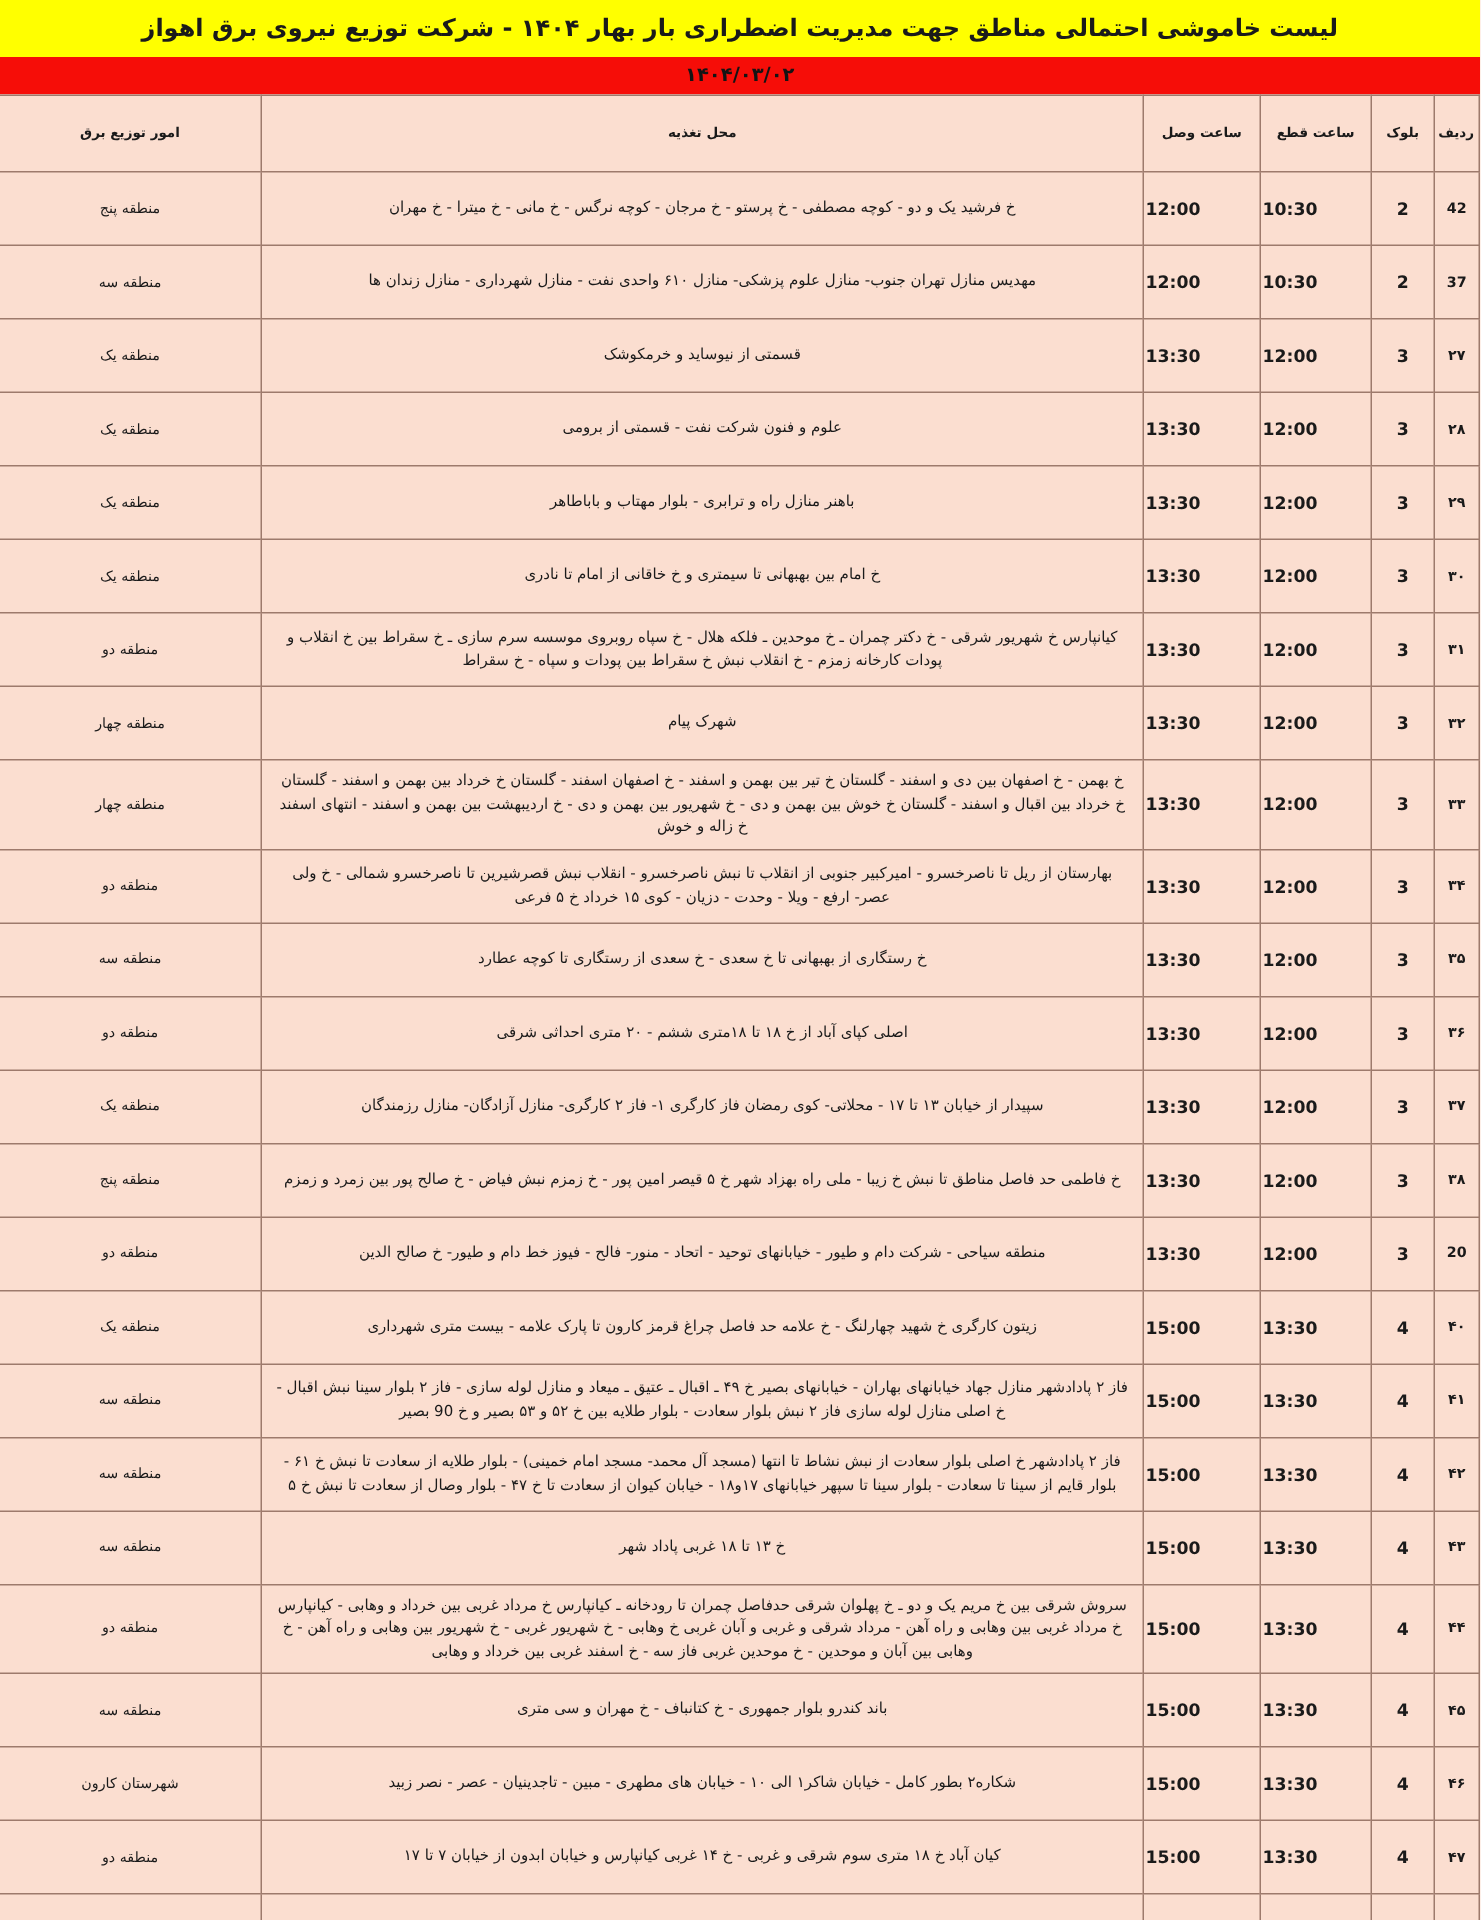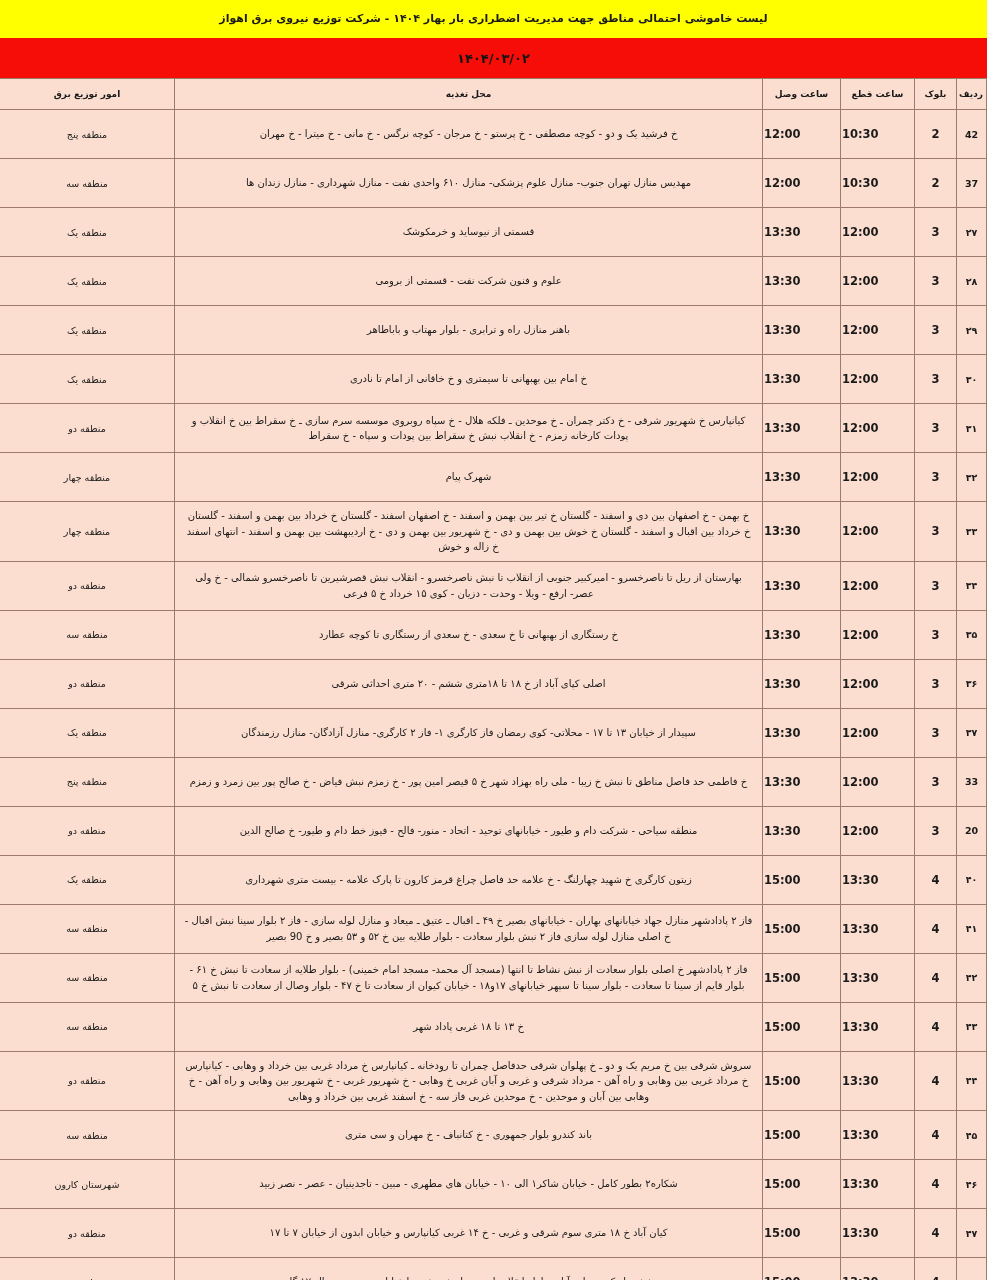--- a/index.html
+++ b/index.html
@@ -24,33 +24,33 @@
   
   .title-banner {
     background: #ffff00;
     height: 37px;
     display: flex;
     align-items: center;
     justify-content: center;
     border-bottom: 1px solid #ffff00;
   }
   .title-banner .title-text {
-    font-size: 11px;
+    font-size: 16px;
     font-weight: bold;
     color: #1a1a1a;
     letter-spacing: 0;
     text-align: center;
     padding: 0 10px;
     line-height: 1.2;
   }
 
   
   .date-banner {
     background: #f60d08;
-    height: 40px;
+    height: 25px;
     display: flex;
     align-items: center;
     justify-content: center;
   }
   .date-banner .date-text {
     font-size: 13px;
     font-weight: bold;
     color: #141414;
     letter-spacing: .5px;
   }
@@ -68,21 +68,21 @@
     vertical-align: middle;
     background: #fbded0;
   }
 
   thead th {
     background: linear-gradient(to bottom, #f2c6ae 0%, #f7d8c6 55%, #fbe3d5 100%);
     font-size: 9px;
     font-weight: bold;
     color: #1a1a1a;
     height: 22px;
-    padding: 4px 3px;
+    padding: 14px 3px;
     text-align: center;
     border-top: 1px solid #9d7a6c;
     border-bottom: 1px solid #9d7a6c;
   }
 
   
   col.c-radif    { width: 30px;  }
   col.c-block    { width: 42px;  }
   col.c-ghat     { width: 74px;  }
   col.c-vasl     { width: 78px;  }
@@ -251,21 +251,21 @@
         </tr>
         <tr>
           <td class="radif">۳۷</td>
           <td class="block">3</td>
           <td class="time">12:00</td>
           <td class="time">13:30</td>
           <td class="mahal">سپیدار از خیابان ۱۳ تا ۱۷ - محلاتی- کوی رمضان فاز کارگری ۱- فاز ۲ کارگری- منازل آزادگان- منازل رزمندگان</td>
           <td class="omur">منطقه یک</td>
         </tr>
         <tr>
-          <td class="radif">33</td>
+          <td class="radif">۳۸</td>
           <td class="block">3</td>
           <td class="time">12:00</td>
           <td class="time">13:30</td>
           <td class="mahal">خ فاطمی حد فاصل مناطق تا نبش خ زیبا - ملی راه بهزاد شهر خ ۵ قیصر امین پور - خ زمزم نبش فیاض - خ صالح پور بین زمرد و زمزم</td>
           <td class="omur">منطقه پنج</td>
         </tr>
         <tr>
           <td class="radif">20</td>
           <td class="block">3</td>
           <td class="time">12:00</td>

